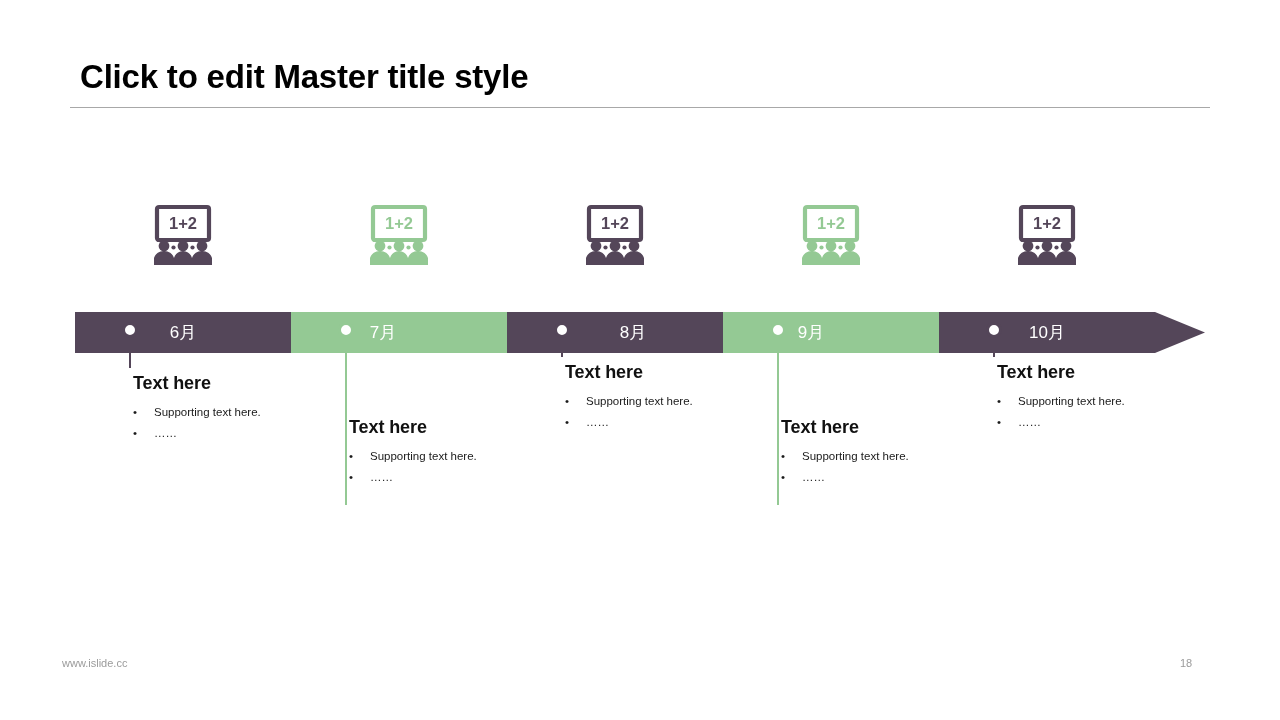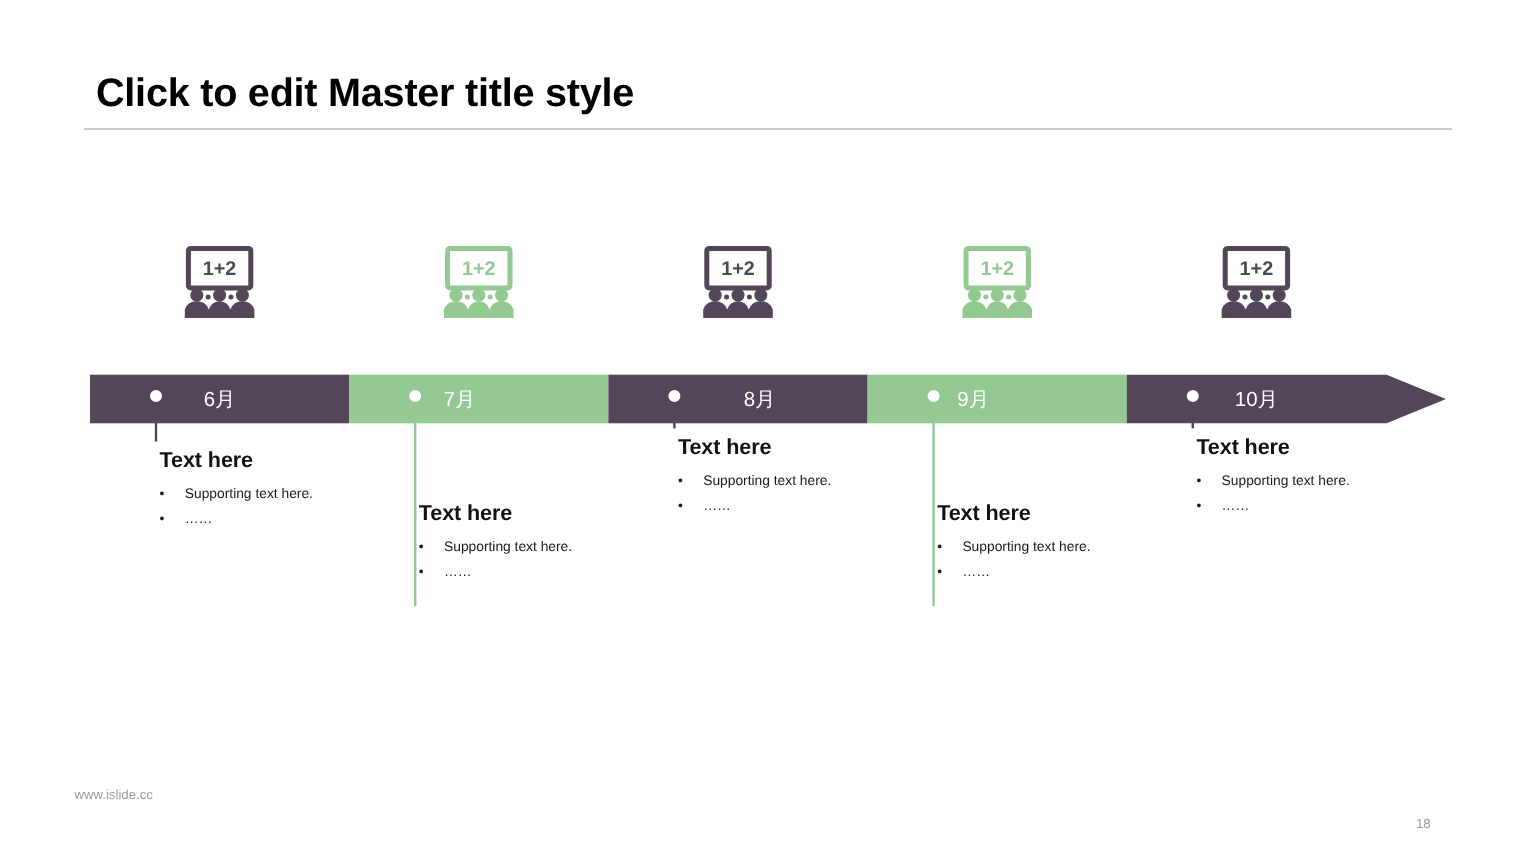--- a/index.html
+++ b/index.html
@@ -128,21 +128,21 @@
   #footer-url {
     position: absolute;
     left: 62px;
     top: 657px;
     font-size: 11px;
     color: #9b9b9b;
   }
   #footer-page {
     position: absolute;
     left: 1180px;
-    top: 681px;
+    top: 657px;
     width: 30px;
     text-align: left;
     font-size: 11px;
     color: #9b9b9b;
   }
 </style>
 </head>
 <body>
 
 <div id="slide-title">Click to edit Master title style</div>

